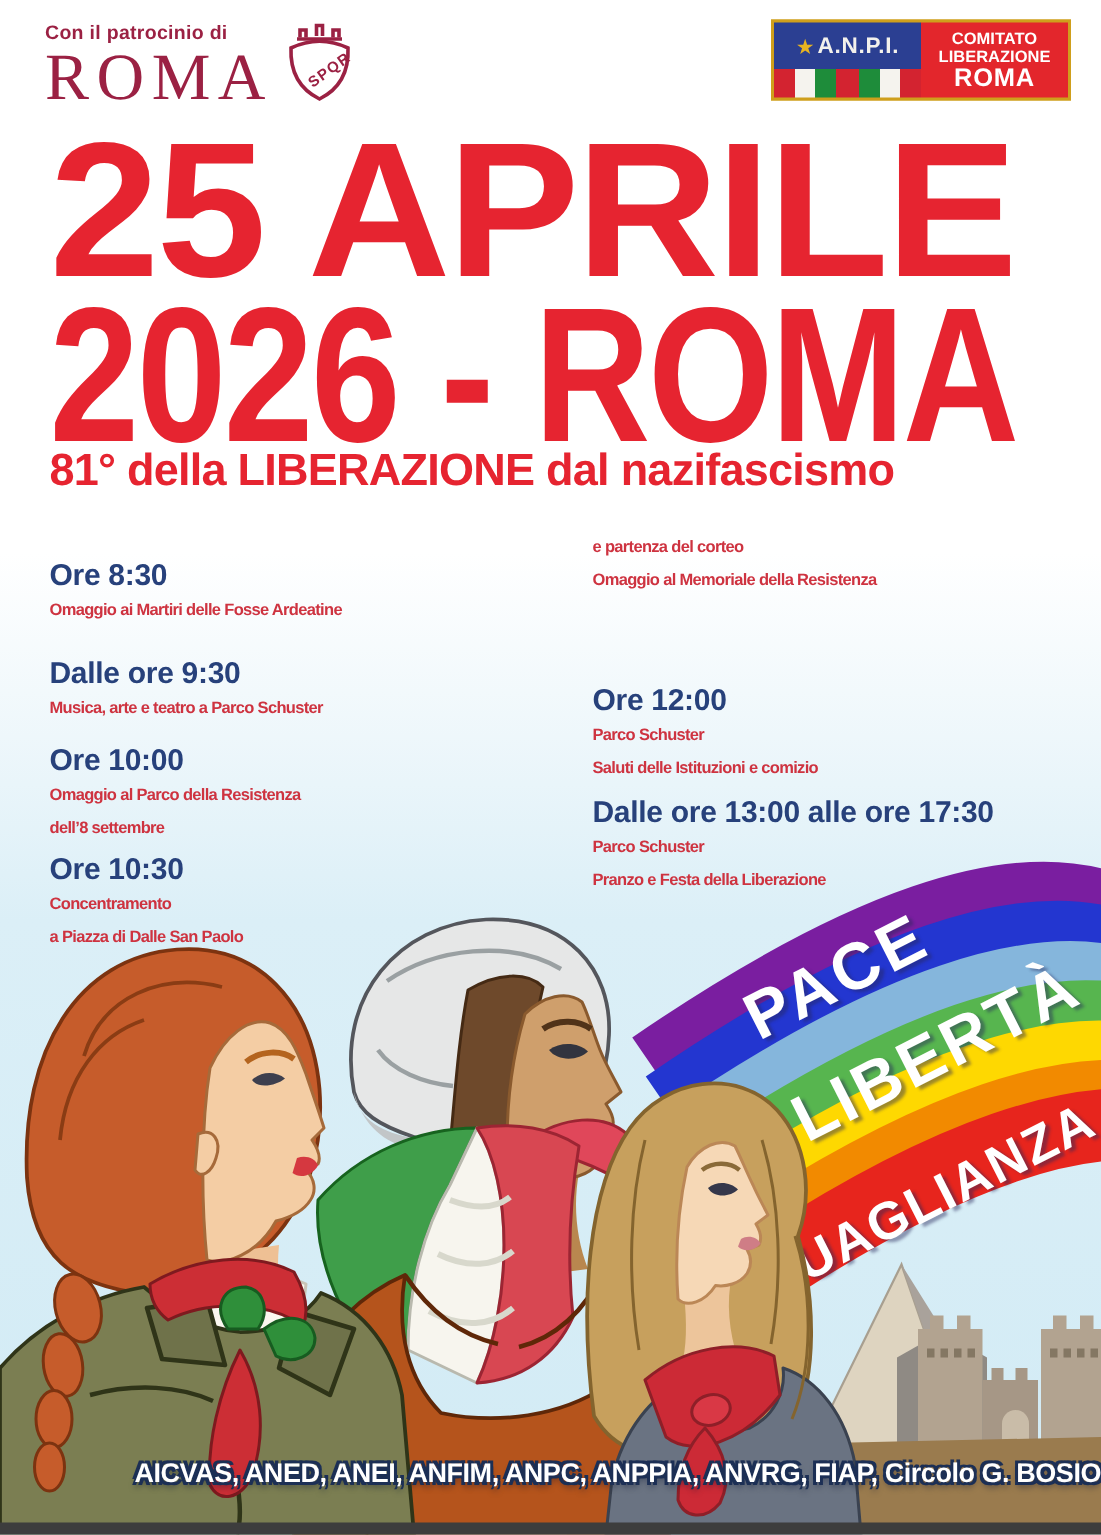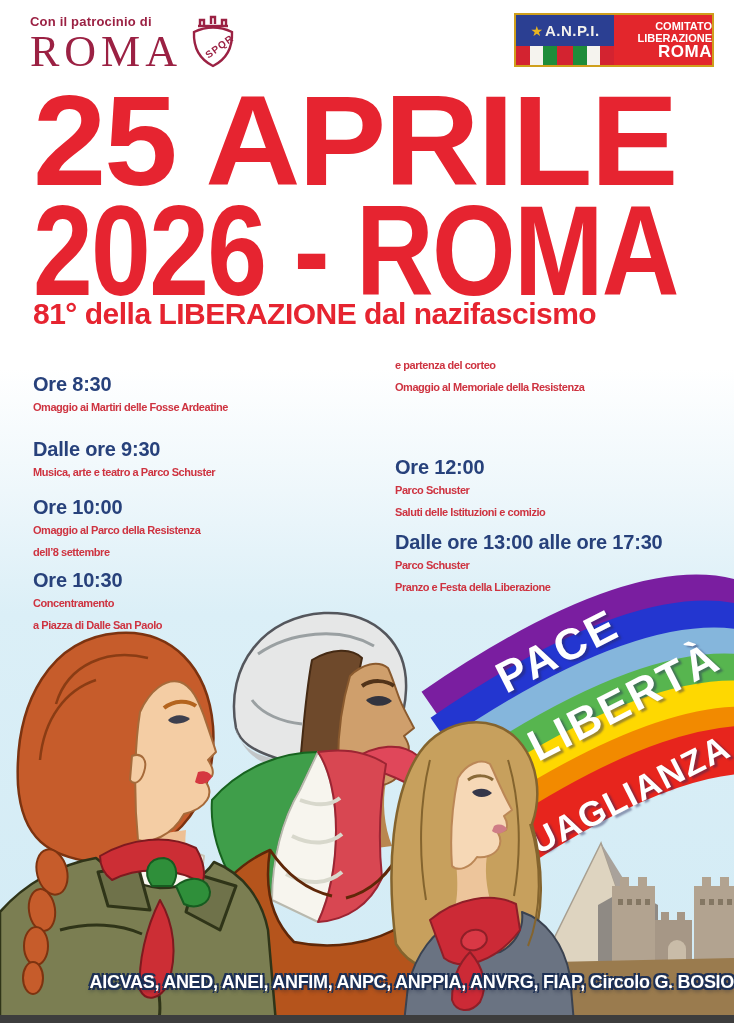--- a/index.html
+++ b/index.html
@@ -14,21 +14,21 @@
   .patronage .big{font-family:"Liberation Serif",serif;font-size:44px;line-height:44px;letter-spacing:5px;margin-top:1px;}
   .spqr{position:absolute;left:186px;top:12px;}
   .anpi{position:absolute;left:514px;top:13px;width:200px;height:54px;display:flex;border:2px solid #cf9f1c;background:#cf9f1c;box-sizing:border-box;}
   .anpi-flag{width:98px;display:flex;flex-direction:column;}
   .anpi-blue{flex:1;background:#2b3f92;display:flex;align-items:center;justify-content:center;gap:2px;}
   .anpi-star{color:#e8b421;font-size:14px;line-height:14px;}
   .anpi-name{color:#f3f1ec;font-weight:bold;font-size:15px;letter-spacing:.5px;}
   .anpi-ribbon{height:19px;background:linear-gradient(90deg,
       #d32330 0 14%,#f5f3ee 14% 28%,#1e8c3a 28% 42%,#d32330 42% 58%,
       #1e8c3a 58% 72%,#f5f3ee 72% 86%,#d32330 86% 100%);}
-  .anpi-red{flex:1;background:#e3262c;color:#fff;text-align:center;display:flex;flex-direction:column;justify-content:center;line-height:12px;align-items:flex-end;}
+  .anpi-red{flex:1;background:#e3262c;color:#fff;text-align:center;display:flex;flex-direction:column;justify-content:center;line-height:12px;}
   .anpi-red .l{font-size:11px;font-weight:bold;}
   .anpi-red .city{font-size:17px;font-weight:bold;line-height:16px;letter-spacing:.5px;}
   
   .title{position:absolute;left:33px;top:86px;color:#e62430;}
   .title .line{display:block;font-weight:bold;font-size:128px;line-height:110px;white-space:nowrap;transform-origin:left center;letter-spacing:-2px;}
   .title .l1{transform:scaleX(1.03);}
   .title .l2{transform:scaleX(0.84);}
   .subtitle{position:absolute;left:33px;top:297px;color:#e62430;font-weight:bold;font-size:30px;white-space:nowrap;letter-spacing:-0.5px;}
   
   .col{position:absolute;width:360px;}

